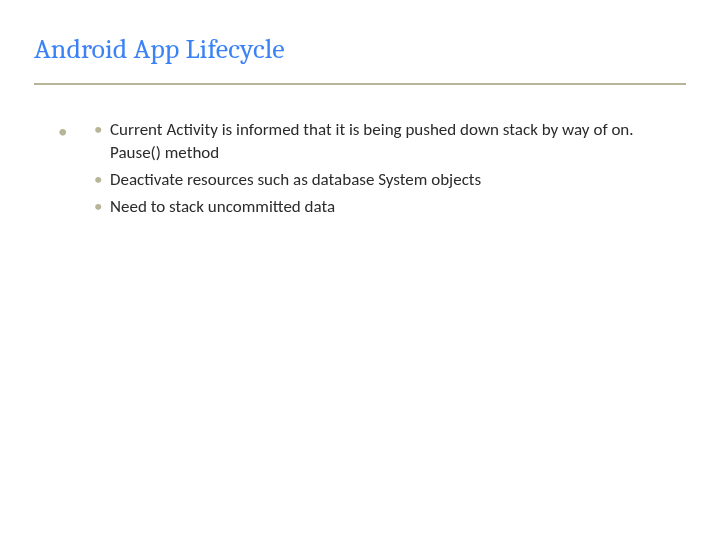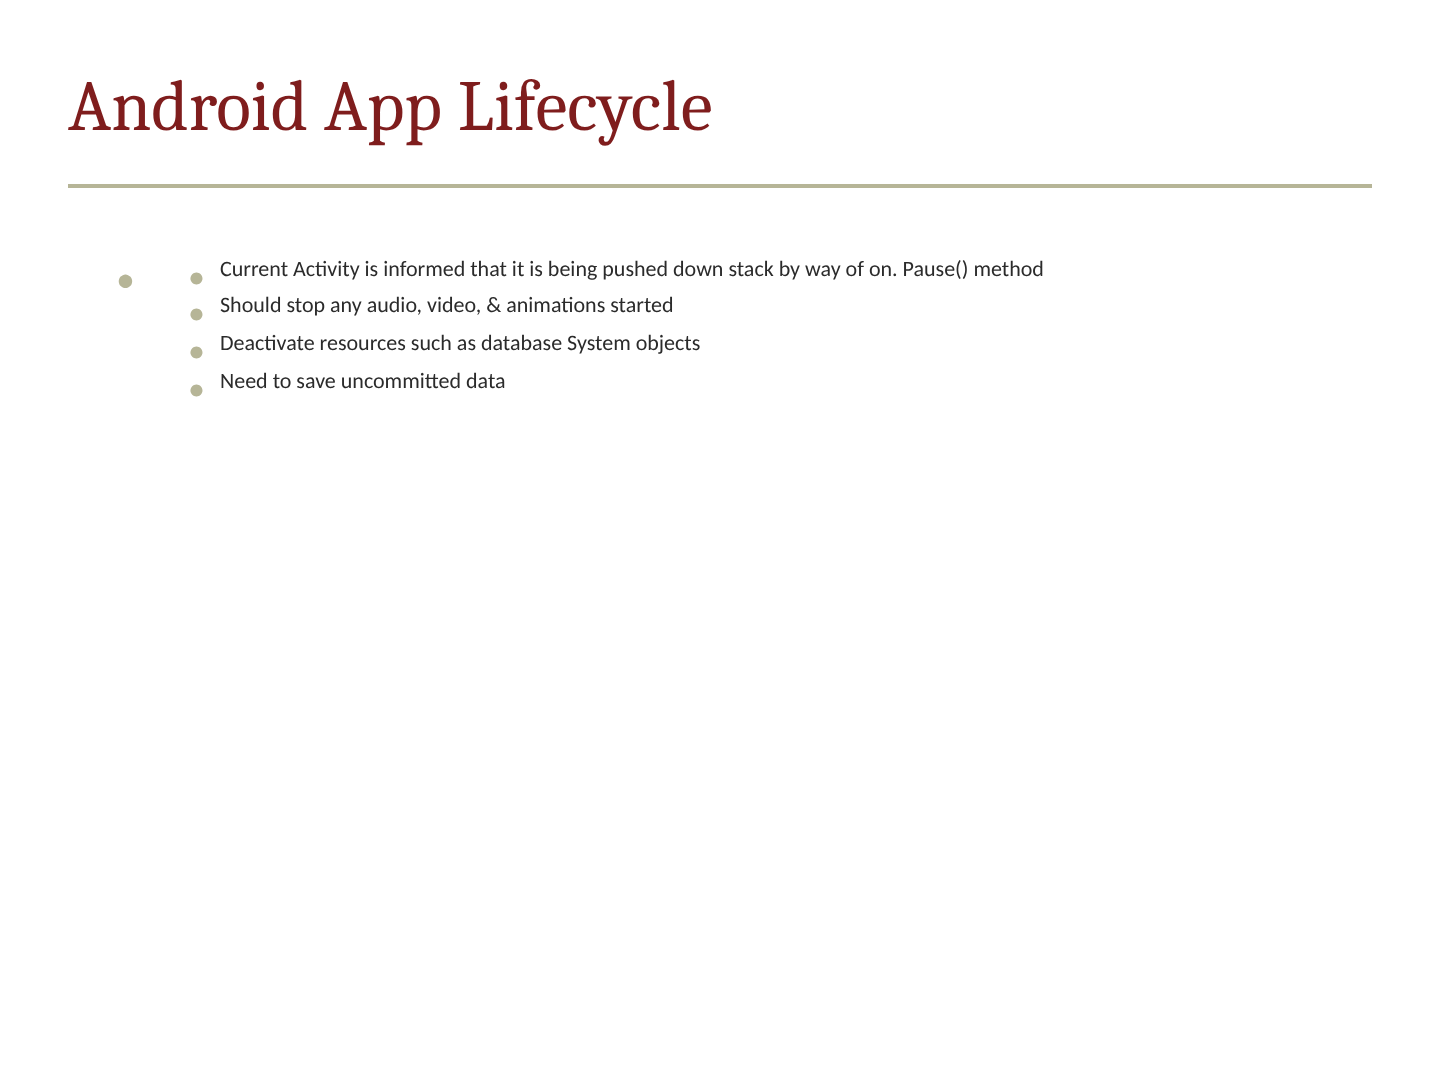--- a/index.html
+++ b/index.html
@@ -9,23 +9,23 @@
     background: #ffffff;
     overflow: hidden;
   }
   .slide {
     width: 720px; height: 540px;
     position: relative;
     padding: 0;
   }
   .title {
     font-family: Cambria, Georgia, "Times New Roman", serif;
-    font-size: 36px;
+    font-size: 28px;
     font-weight: 400;
-    color: #7f1d1d;
+    color: #3b82f6;
     padding: 34px 0 10px 34px;
     line-height: 1.1;
   }
   .rule {
     margin: 8px 34px 0 34px;
     height: 2px;
     background: #b6b597; 
   }
   .content {
     padding: 28px 50px 0 58px;
@@ -51,21 +51,21 @@
     font-size: 19px;
     line-height: 1.35;
   }
   .lvl2 {
     list-style: none;
     padding: 0; margin: 6px 0 0 18px;
   }
   .lvl2 > li {
     position: relative;
     padding-left: 16px;
-    font-size: 11px;
+    font-size: 17px;
     line-height: 1.35;
     margin: 0 0 4px 0;
   }
   .lvl2 > li::before {
     content: "•";
     position: absolute;
     left: 0; top: 0;
     color: #b6b597;
     font-size: 17px;
     line-height: 1.35;
@@ -80,25 +80,22 @@
 
   <div class="content">
     <ul class="lvl1">
       <li>
 
         <ul class="lvl2">
           <li>
             <span>Current Activity is informed that it is being pushed down stack by way of on. Pause() method</span>
           </li>
           <li>
-            <span>Should stop any audio, video, &amp; animations started</span>
-          </li>
-          <li>
             <span>Deactivate resources such as database System objects</span>
           </li>
           <li>
-            <span>Need to save uncommitted data</span>
+            <span>Need to stack uncommitted data</span>
           </li>
         </ul>
       </li>
     </ul>
   </div>
 </div>
 
 </body></html>

